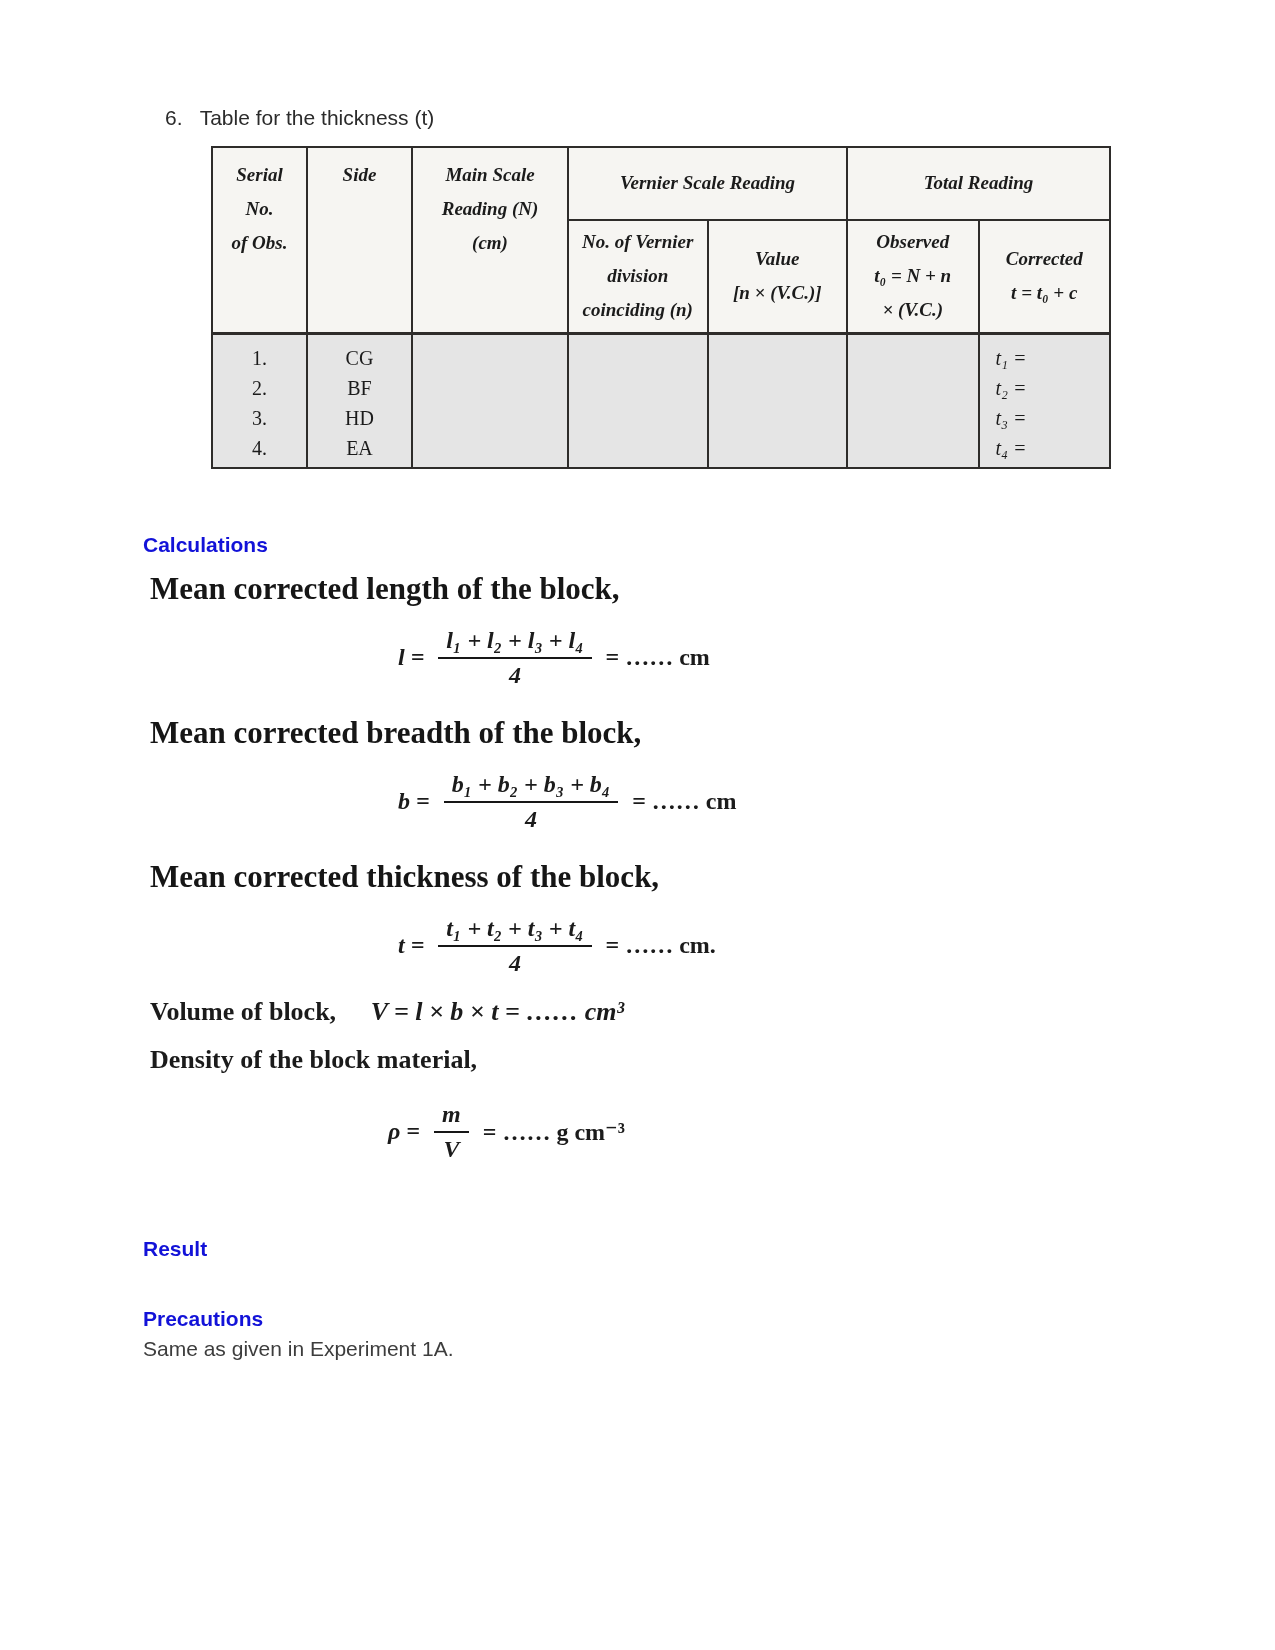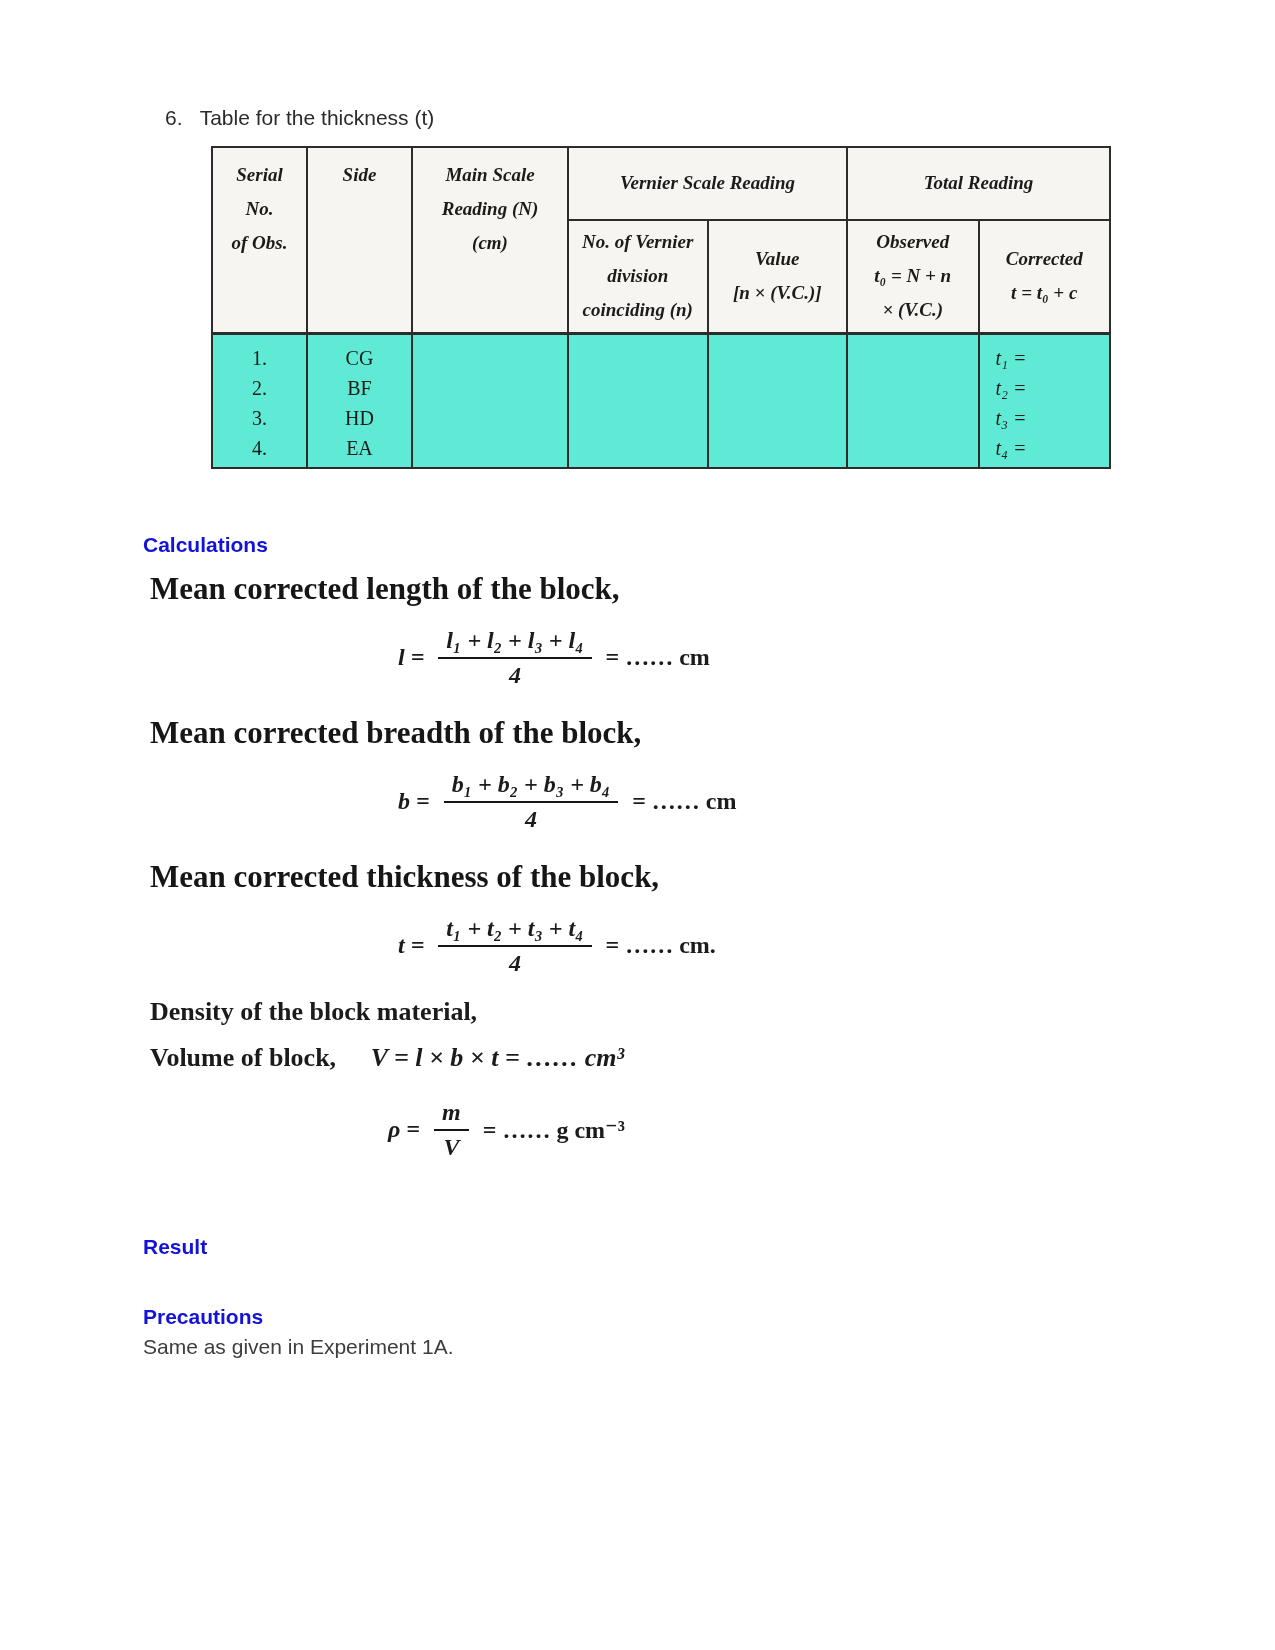--- a/index.html
+++ b/index.html
@@ -14,21 +14,21 @@
   
   .page-title {
     font-family:"Liberation Sans","DejaVu Sans",sans-serif;
     font-size:21px; color:#2b2b2b; margin-left:22px; white-space:pre-wrap;
   }
 
   
   table.thickness-table {
     border-collapse:collapse; table-layout:fixed;
     width:900px; margin:16px 16px 0 68px;
-    background:#5eead4;
+    background:#e5e5e5;
   }
   .thickness-table th, .thickness-table td {
     border:2px solid #2e2c2a; padding:4px 4px;
     font-size:19px; line-height:1.8;
   }
   .thickness-table th {
     font-style:italic; font-weight:700; background:#f6f5f2;
     white-space:pre-line; text-align:center;
   }
   .thickness-table thead tr.group-row { height:73px; }
@@ -166,26 +166,26 @@
   <div class="calc-label lbl-3">Mean corrected thickness of the block,</div>
   <div class="formula-row">
     <span class="f-lhs">t =</span>
     <span class="frac">
       <span class="num">t₁ + t₂ + t₃ + t₄</span>
       <span class="den">4</span>
     </span>
     <span class="f-rhs">= …… cm.</span>
   </div>
 
-  <div class="calc-line density-line">Density of the block material,</div>
-
   <div class="calc-line volume-line">
     <span>Volume of block,</span>
     <span class="calc-math">V = l × b × t = …… cm³</span>
   </div>
+
+  <div class="calc-line density-line">Density of the block material,</div>
 
   <div class="formula-row rho-row">
     <span class="f-lhs">ρ =</span>
     <span class="frac">
       <span class="num">m</span>
       <span class="den">V</span>
     </span>
     <span class="f-rhs">= …… g cm⁻³</span>
   </div>
 

